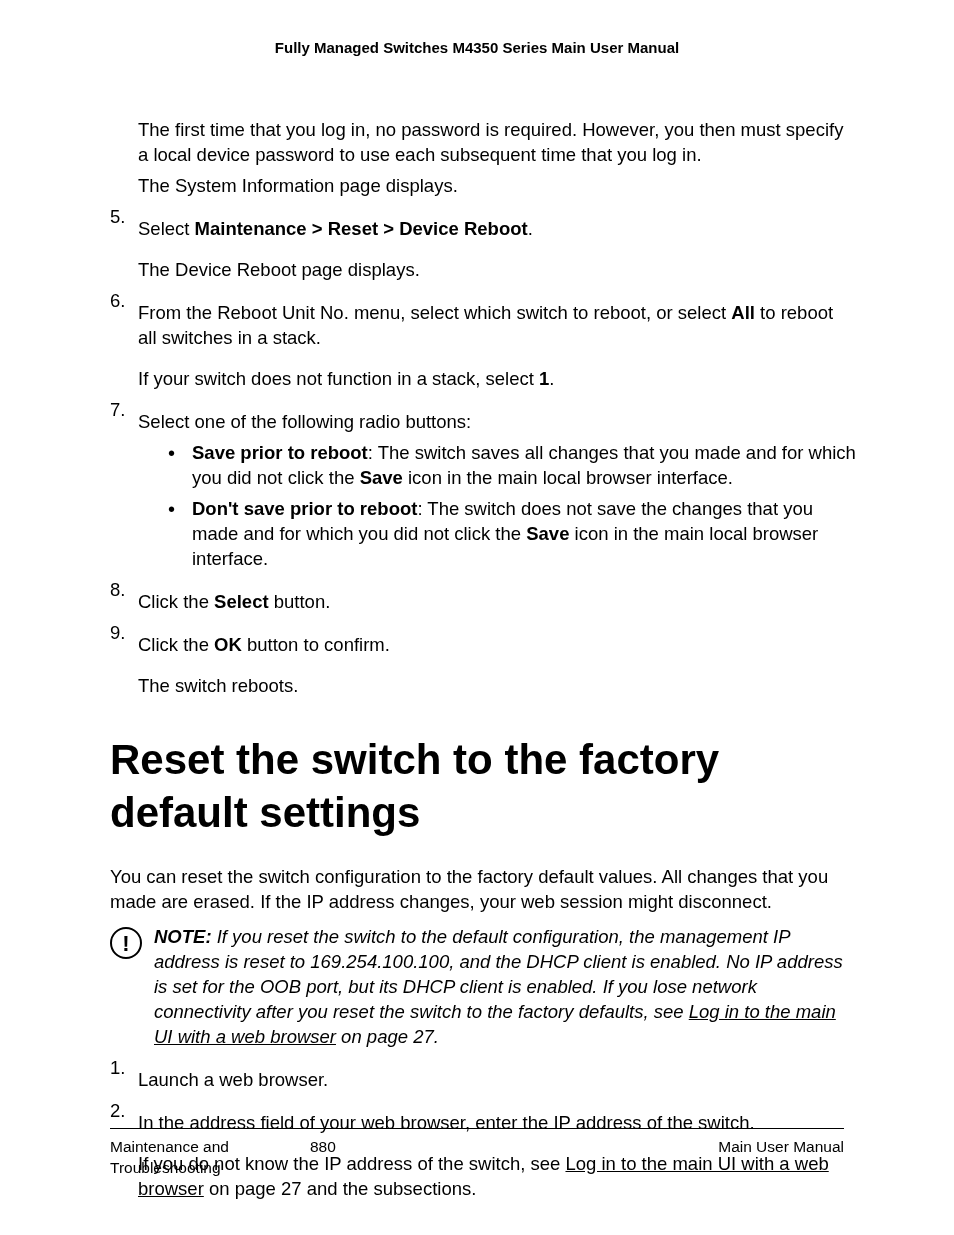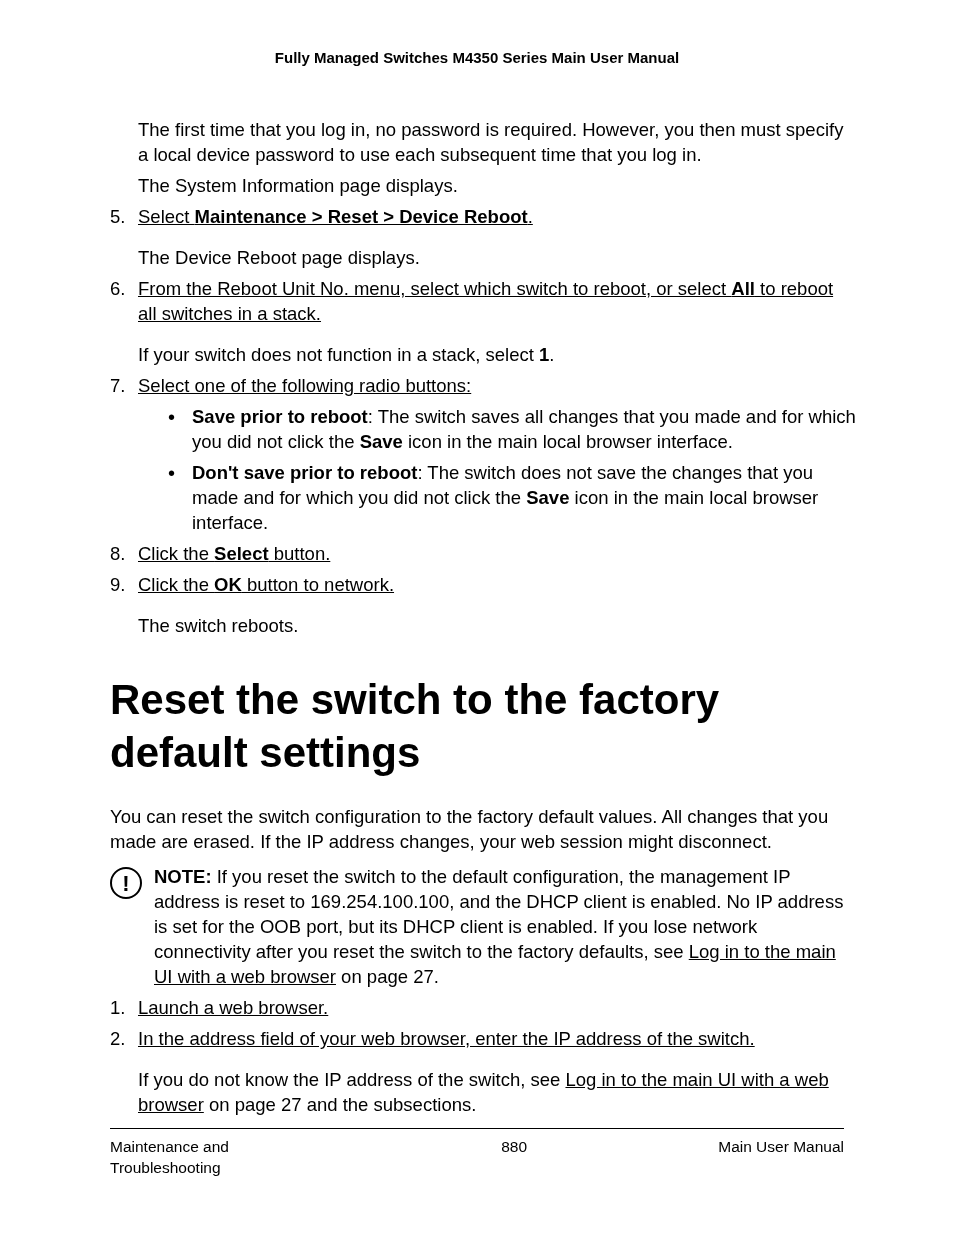--- a/index.html
+++ b/index.html
@@ -10,47 +10,47 @@
     width: 954px;
     height: 1235px;
     position: relative;
     font-size: 18.5px;
     line-height: 1.35;
   }
   .header-title {
     text-align: center;
     font-weight: bold;
     font-size: 15px;
-    padding-top: 48px;
+    padding-top: 38px;
   }
   .content {
     position: absolute;
     top: 118px;
     left: 110px;
     right: 98px;
   }
   .indent1 { margin-left: 28px; }
   .ol-row { display: flex; margin-top: 6px; }
   .ol-num { flex: 0 0 28px; }
   .ol-body { flex: 1; }
   .ol-body p { margin-top: 16px; }
-  .ol-body p.first { margin-top: 0; text-decoration: underline; }
+  .ol-body p.first { margin-top: 12px; }
   .ul-row { display: flex; margin-left: 30px; margin-top: 6px; }
   .ul-bullet { flex: 0 0 24px; font-size: 20px; line-height: 1.2; }
   .ul-body { flex: 1; }
   h1.section {
     font-weight: 700;
     font-size: 42px;
     line-height: 1.25;
     margin-top: 36px;
     margin-bottom: 26px;
   }
   .note-row { display: flex; margin-top: 10px; }
   .note-icon-col { flex: 0 0 44px; }
-  .note-body { flex: 1; }
+  .note-body { flex: 1; font-style: italic; }
   .note-icon {
     width: 32px; height: 32px;
     border: 2.5px solid #000;
     border-radius: 50%;
     display: flex; align-items: center; justify-content: center;
     font-weight: 900; font-size: 22px;
     margin-top: 2px;
   }
   .link { text-decoration: underline; }
   .subhead { font-weight: bold; margin-top: 24px; margin-bottom: 2px; }
@@ -58,21 +58,21 @@
     position: absolute;
     bottom: 56px;
     left: 110px; right: 110px;
     border-top: 1px solid #000;
     padding-top: 8px;
     display: flex;
     justify-content: space-between;
     font-size: 15.5px;
   }
   .footer-left { text-align: left; max-width: 200px; }
-  .footer-center { text-align: center; flex: 1; }
+  .footer-center { flex: 1; }
   .footer-right { text-align: right; max-width: 200px; }
   b { font-weight: bold; }
   .spacer-sm { height: 6px; }
 </style>
 </head>
 <body>
 
 <div class="header-title">Fully Managed Switches M4350 Series Main User Manual</div>
 
 <div class="content">
@@ -117,21 +117,21 @@
   <div class="ol-row">
     <div class="ol-num">8.</div>
     <div class="ol-body">
       <p class="first"><span>Click the </span><b>Select</b><span> button.</span></p>
     </div>
   </div>
 
   <div class="ol-row">
     <div class="ol-num">9.</div>
     <div class="ol-body">
-      <p class="first"><span>Click the </span><b>OK</b><span> button to network.</span></p>
+      <p class="first"><span>Click the </span><b>OK</b><span> button to confirm.</span></p>
       <p>The switch reboots.</p>
     </div>
   </div>
 
   <h1 class="section">Reset the switch to the factory default settings</h1>
 
   <p>You can reset the switch configuration to the factory default values. All changes that you made are erased. If the IP address changes, your web session might disconnect.</p>
 
   <div class="note-row">
     <div class="note-icon-col">

